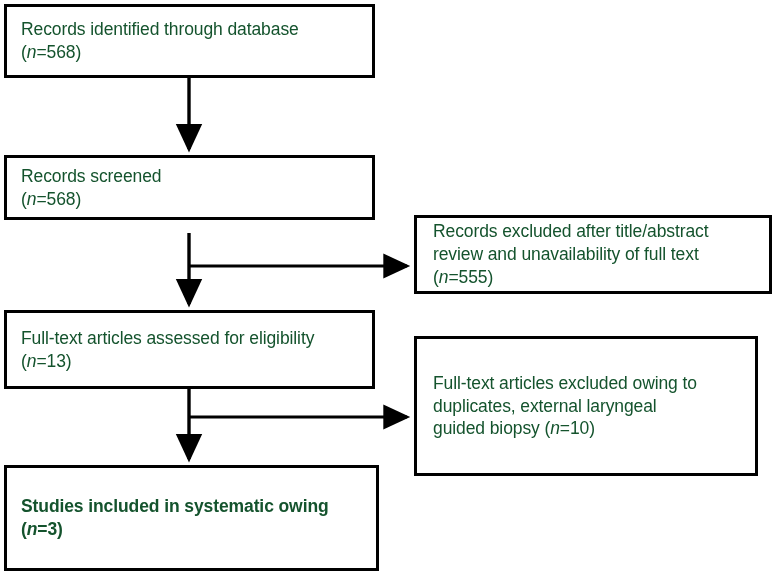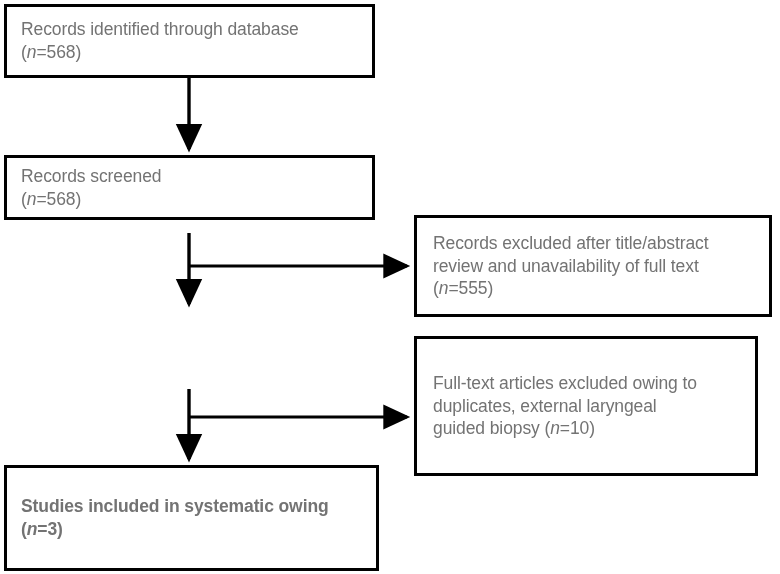--- a/index.html
+++ b/index.html
@@ -26,41 +26,41 @@
   .node {
     position: absolute;
     box-sizing: border-box;
     background: #ffffff;
     border: 3px solid #000000;
     display: flex;
     flex-direction: column;
     justify-content: center;
   }
   .node .line {
-    color: #737373;
+    color: #14532d;
     font-size: 17.5px;
     line-height: 1.30;
     letter-spacing: -0.1px;
     white-space: nowrap;
     padding-left: 14px;
     padding-right: 6px;
   }
   .node.bold .line {
     font-weight: bold;
   }
   .node .line i {
     font-style: italic;
   }
   
   #box-identified { left: 4px;  top: 4px;   width: 371px; height: 74px; }
   #box-screened   { left: 4px;  top: 155px; width: 371px; height: 65px; }
   #box-eligible   { left: 4px;  top: 310px; width: 371px; height: 79px; }
   #box-included   { left: 4px;  top: 465px; width: 375px; height: 106px; }
   
-  #box-excluded-screening { left: 414px; top: 215px; width: 358px; height: 102px; }
+  #box-excluded-screening { left: 414px; top: 215px; width: 358px; height: 79px; }
   #box-excluded-fulltext  { left: 414px; top: 336px; width: 344px; height: 140px; }
   #box-excluded-fulltext .line,
   #box-excluded-screening .line { padding-left: 16px; padding-right: 10px; }
 </style>
 </head>
 <body>
 
 <div id="diagram">
 
   <svg id="connectors" viewBox="0 0 780 574" width="780" height="574" xmlns="http://www.w3.org/2000/svg">
@@ -90,20 +90,24 @@
     <div class="line">Records screened</div>
     <div class="line"><span>(</span><i>n</i><span>=568)</span></div>
   </div>
 
   <div class="node" id="box-excluded-screening">
     <div class="line">Records excluded after title/abstract</div>
     <div class="line">review and unavailability of full text</div>
     <div class="line"><span>(</span><i>n</i><span>=555)</span></div>
   </div>
 
+  <div class="node" id="box-eligible">
+    <div class="line">Full-text articles assessed for eligibility</div>
+    <div class="line"><span>(</span><i>n</i><span>=13)</span></div>
+  </div>
 
   <div class="node" id="box-excluded-fulltext">
     <div class="line">Full-text articles excluded owing to</div>
     <div class="line">duplicates, external laryngeal</div>
     <div class="line"><span>guided biopsy (</span><i>n</i><span>=10)</span></div>
   </div>
 
   <div class="node bold" id="box-included">
     <div class="line">Studies included in systematic owing</div>
     <div class="line"><span>(</span><i>n</i><span>=3)</span></div>

